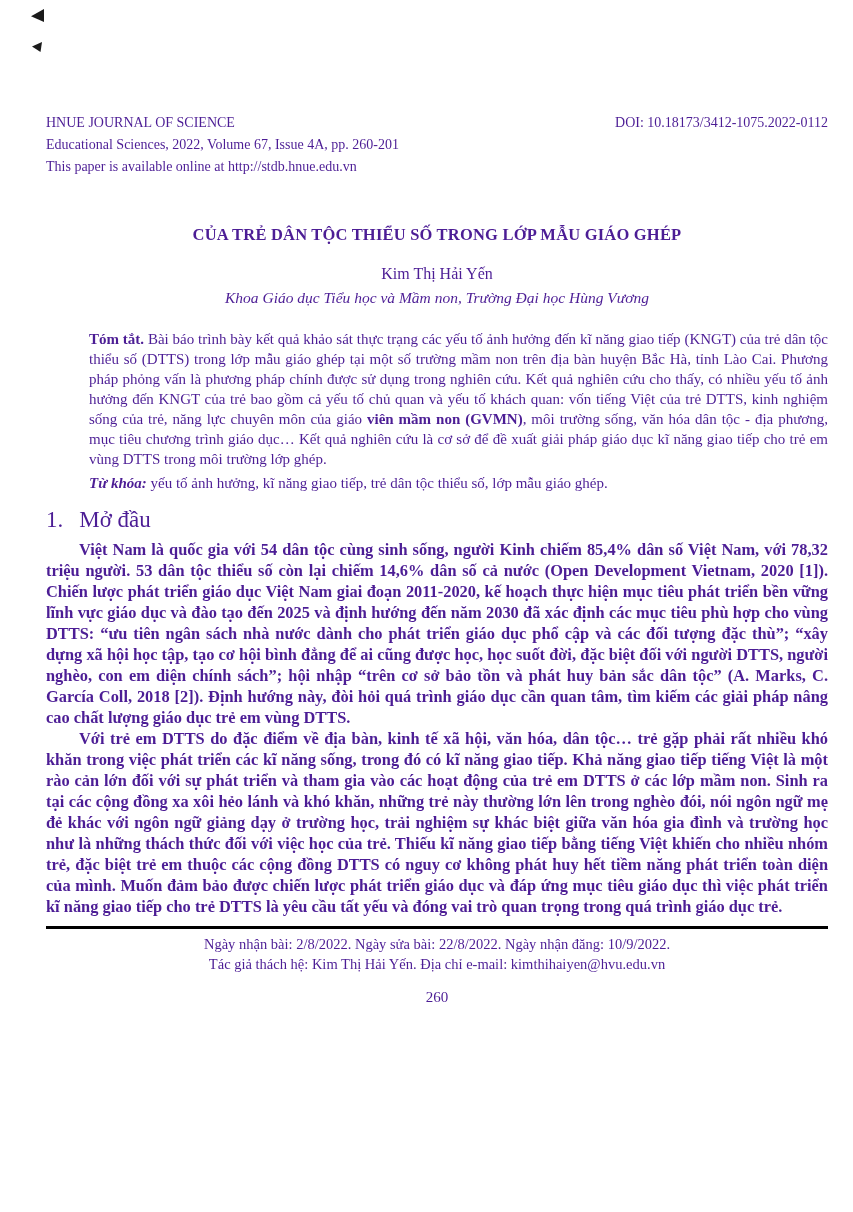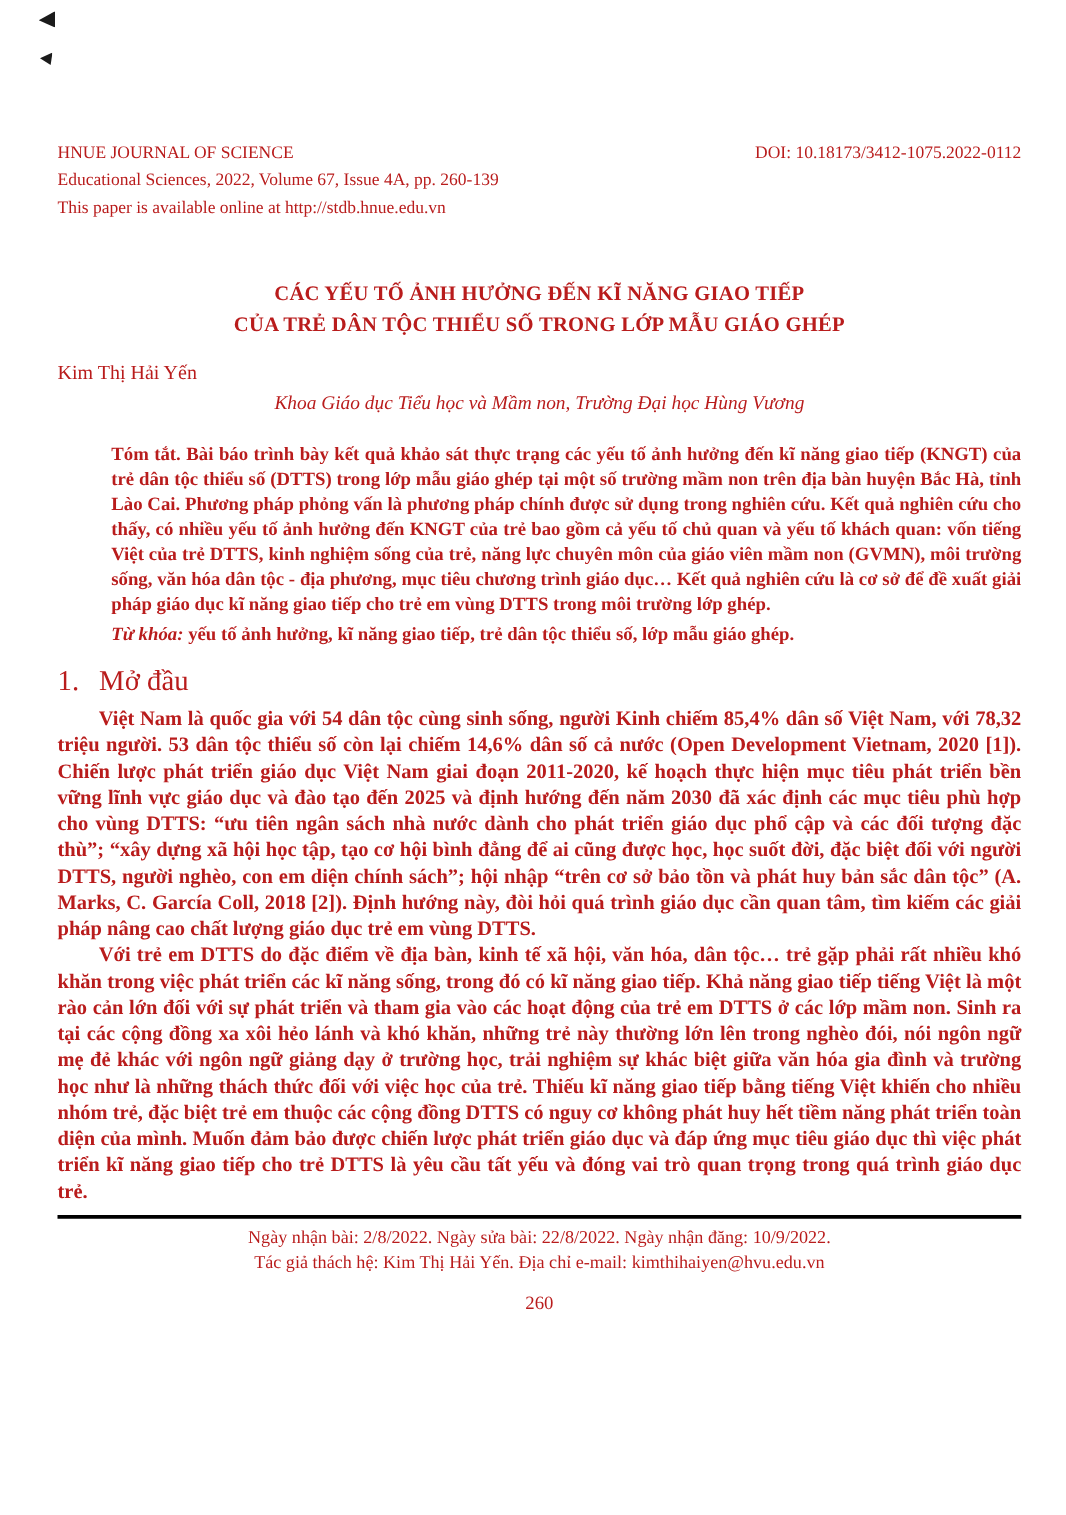--- a/index.html
+++ b/index.html
@@ -3,53 +3,53 @@
 <meta charset="utf-8">
 <style>
   html, body { margin: 0; padding: 0; background: #ffffff; }
   .page {
     position: relative;
     width: 853px;
     height: 1212px;
     box-sizing: border-box;
     background: #ffffff;
     overflow: hidden;
-    color: #b91c1c;
+    color: #4c1d95;
     font-family: "Liberation Serif", "DejaVu Serif", serif;
-    padding: 112px 36px 0 46px;
+    padding: 112px 25px 0 46px;
   }
 
   
   .artifact { position: absolute; background: #1b1b1b; }
   .artifact-1 { left: 31px; top: 9px;  width: 13px; height: 13px; clip-path: polygon(0 55%, 100% 0, 100% 100%); }
   .artifact-2 { left: 32px; top: 42px; width: 10px; height: 10px; clip-path: polygon(0 45%, 100% 0, 85% 100%); }
 
   .journal-header { font-size: 14px; line-height: 22px; }
   .header-top { display: flex; justify-content: space-between; }
 
   .article-title {
     margin: 44px 0 0 0;
     font-size: 16.5px;
     line-height: 25px;
     font-weight: bold;
     text-align: center;
     letter-spacing: 0.2px;
   }
   .title-line { display: block; }
 
-  .author { margin-top: 18px; font-size: 16px; }
+  .author { margin-top: 18px; text-align: center; font-size: 16px; }
   .affiliation { margin-top: 6px; text-align: center; font-size: 15.5px; font-style: italic; }
 
   .abstract {
     margin: 22px 0 0 43px;
     text-align: justify;
     font-size: 15px;
     line-height: 20px;
   }
-  .abstract p { margin: 0; font-weight: bold; }
+  .abstract p { margin: 0; }
   .keywords { margin-top: 4px !important; }
 
   .section-heading {
     margin: 14px 0 0 0;
     font-size: 23px;
     line-height: 26px;
     font-weight: normal;
   }
   .section-number { margin-right: 16px; }
 
@@ -73,26 +73,25 @@
 <div class="page">
 
   <div class="artifact artifact-1"></div>
   <div class="artifact artifact-2"></div>
 
   <header class="journal-header">
     <div class="header-top">
       <span>HNUE JOURNAL OF SCIENCE</span>
       <span>DOI: 10.18173/3412-1075.2022-0112</span>
     </div>
-    <div>Educational Sciences, 2022, Volume 67, Issue 4A, pp. 260-139</div>
+    <div>Educational Sciences, 2022, Volume 67, Issue 4A, pp. 260-201</div>
     <div>This paper is available online at http://stdb.hnue.edu.vn</div>
   </header>
 
   <h1 class="article-title">
-    <span class="title-line">CÁC YẾU TỐ ẢNH HƯỞNG ĐẾN KĨ NĂNG GIAO TIẾP</span>
     <span class="title-line">CỦA TRẺ DÂN TỘC THIỂU SỐ TRONG LỚP MẪU GIÁO GHÉP</span>
   </h1>
 
   <div class="author">Kim Thị Hải Yến</div>
   <div class="affiliation">Khoa Giáo dục Tiểu học và Mầm non, Trường Đại học Hùng Vương</div>
 
   <section class="abstract">
     <p><b>Tóm tắt.</b><span> Bài báo trình bày kết quả khảo sát thực trạng các yếu tố ảnh hưởng đến kĩ năng giao tiếp (KNGT) của trẻ dân tộc thiểu số (DTTS) trong lớp mẫu giáo ghép tại một số trường mầm non trên địa bàn huyện Bắc Hà, tỉnh Lào Cai. Phương pháp phỏng vấn là phương pháp chính được sử dụng trong nghiên cứu. Kết quả nghiên cứu cho thấy, có nhiều yếu tố ảnh hưởng đến KNGT của trẻ bao gồm cả yếu tố chủ quan và yếu tố khách quan: vốn tiếng Việt của trẻ DTTS, kinh nghiệm sống của trẻ, năng lực chuyên môn của giáo </span><b>viên mầm non (GVMN)</b><span>, môi trường sống, văn hóa dân tộc - địa phương, mục tiêu chương trình giáo dục… Kết quả nghiên cứu là cơ sở để đề xuất giải pháp giáo dục kĩ năng giao tiếp cho trẻ em vùng DTTS trong môi trường lớp ghép.</span></p>
     <p class="keywords"><b><i>Từ khóa:</i></b><span> yếu tố ảnh hưởng, kĩ năng giao tiếp, trẻ dân tộc thiểu số, lớp mẫu giáo ghép.</span></p>
   </section>

